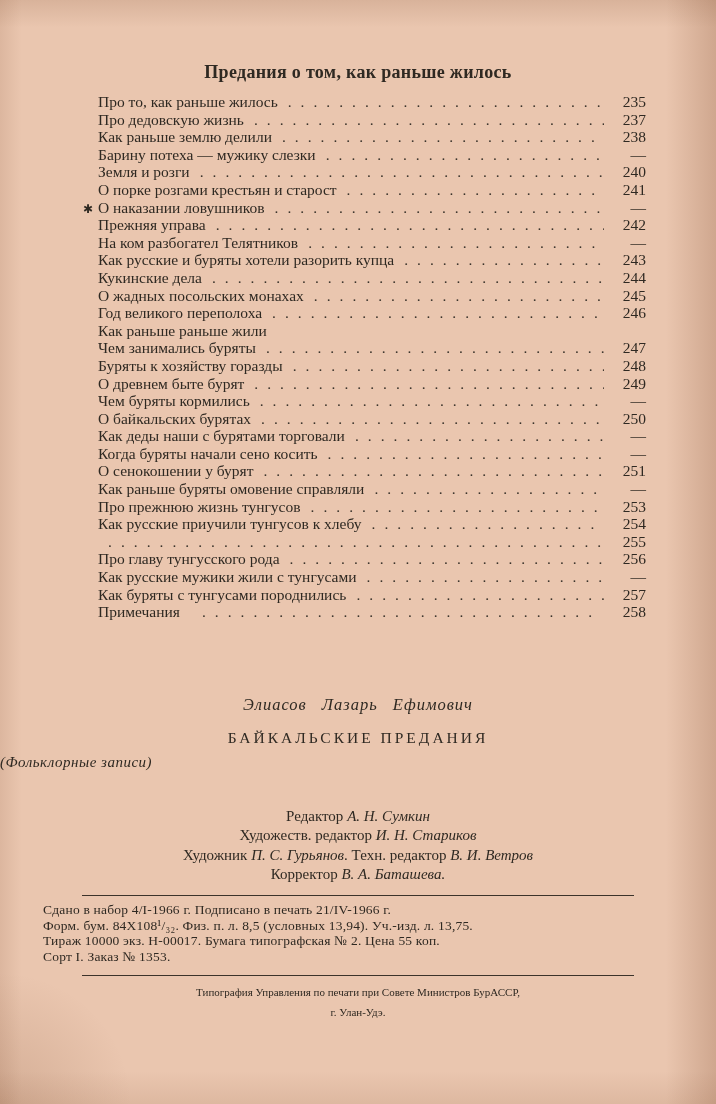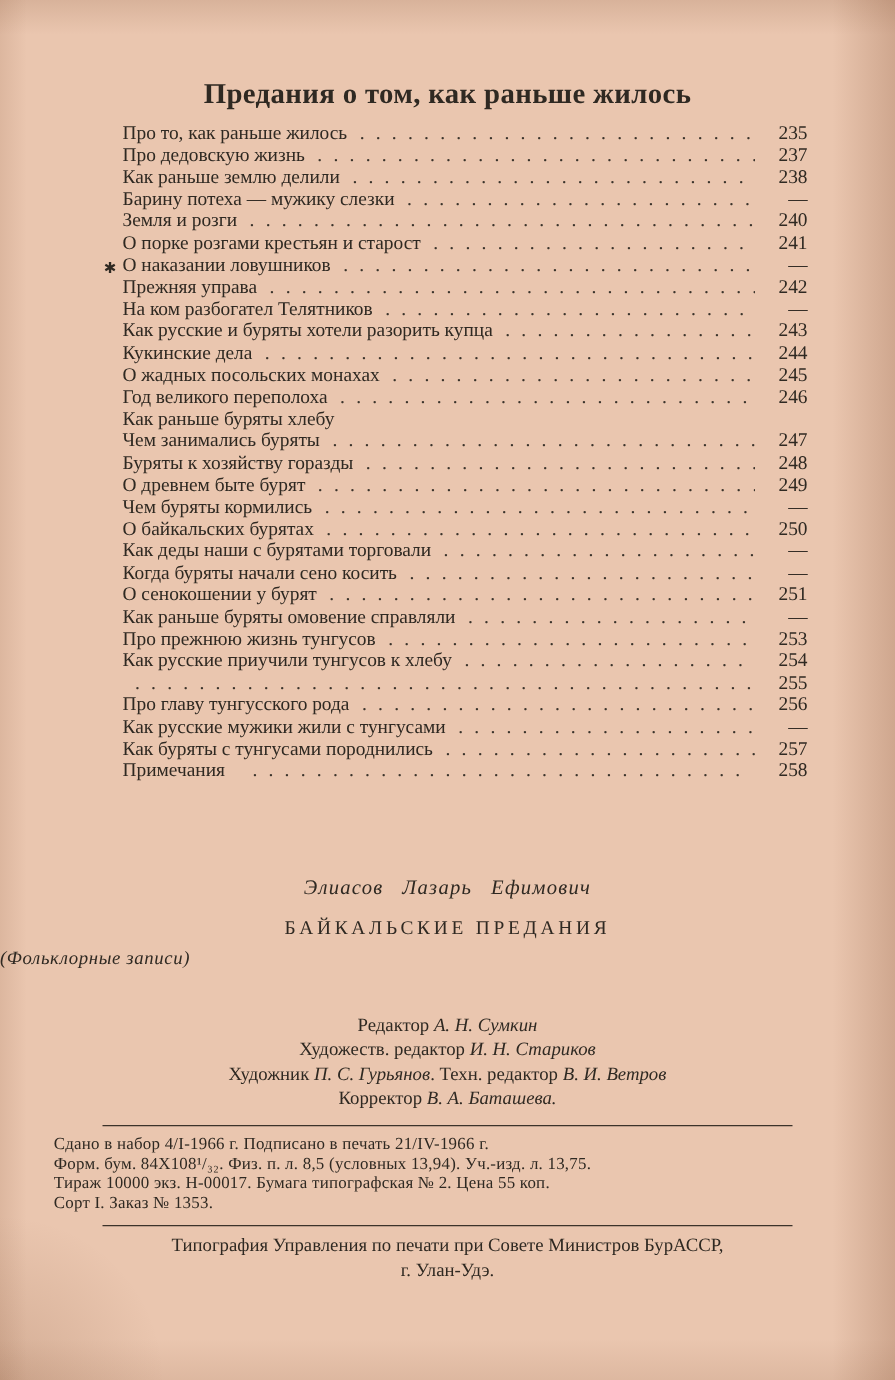--- a/index.html
+++ b/index.html
@@ -15,21 +15,21 @@
     background:
       radial-gradient(circle at 0% 100%, rgba(110,60,30,0.18), rgba(110,60,30,0) 10%),
       linear-gradient(90deg, rgba(120,70,40,0.12) 0%, rgba(0,0,0,0) 3%, rgba(0,0,0,0) 93%, rgba(110,55,25,0.22) 100%),
       linear-gradient(180deg, rgba(110,60,30,0.14) 0%, rgba(0,0,0,0) 2.5%, rgba(0,0,0,0) 97%, rgba(110,60,30,0.10) 100%),
       #eac6af;
   }
   .heading {
     padding-top: 62px;
     text-align: center;
     font-weight: bold;
-    font-size: 23px;
+    font-size: 18px;
     letter-spacing: 0.3px;
   }
   .toc {
     width: 548px;
     margin: 10px 15px 0 98px;
     font-size: 15.5px;
   }
   .toc-row {
     display: flex;
     align-items: baseline;
@@ -95,21 +95,21 @@
   }
   .print-info {
     text-align: left;
     font-size: 13.5px;
     line-height: 15.8px;
     letter-spacing: 0.2px;
     padding-left: 43px;
   }
   .printer {
     text-align: center;
-    font-size: 15px;
+    font-size: 11px;
     line-height: 20px;
   }
 </style>
 </head>
 <body>
 
 <div class="page">
 
   <div class="heading">Предания о том, как раньше жилось</div>
 
@@ -174,21 +174,21 @@
         <span class="toc-title">О жадных посольских монахах</span>
         <span class="toc-leader">............................................................</span>
         <span class="toc-page">245</span>
       </div>
       <div class="toc-row">
         <span class="toc-title">Год великого переполоха</span>
         <span class="toc-leader">............................................................</span>
         <span class="toc-page">246</span>
       </div>
       <div class="toc-row">
-        <span class="toc-title">Как раньше буряты хлебу</span>
+        <span class="toc-title">Как раньше раньше жили</span>
         <span class="toc-leader"></span>
         <span class="toc-page"></span>
       </div>
       <div class="toc-row">
         <span class="toc-title">Чем занимались буряты</span>
         <span class="toc-leader">............................................................</span>
         <span class="toc-page">247</span>
       </div>
       <div class="toc-row">
         <span class="toc-title">Буряты к хозяйству горазды</span>

